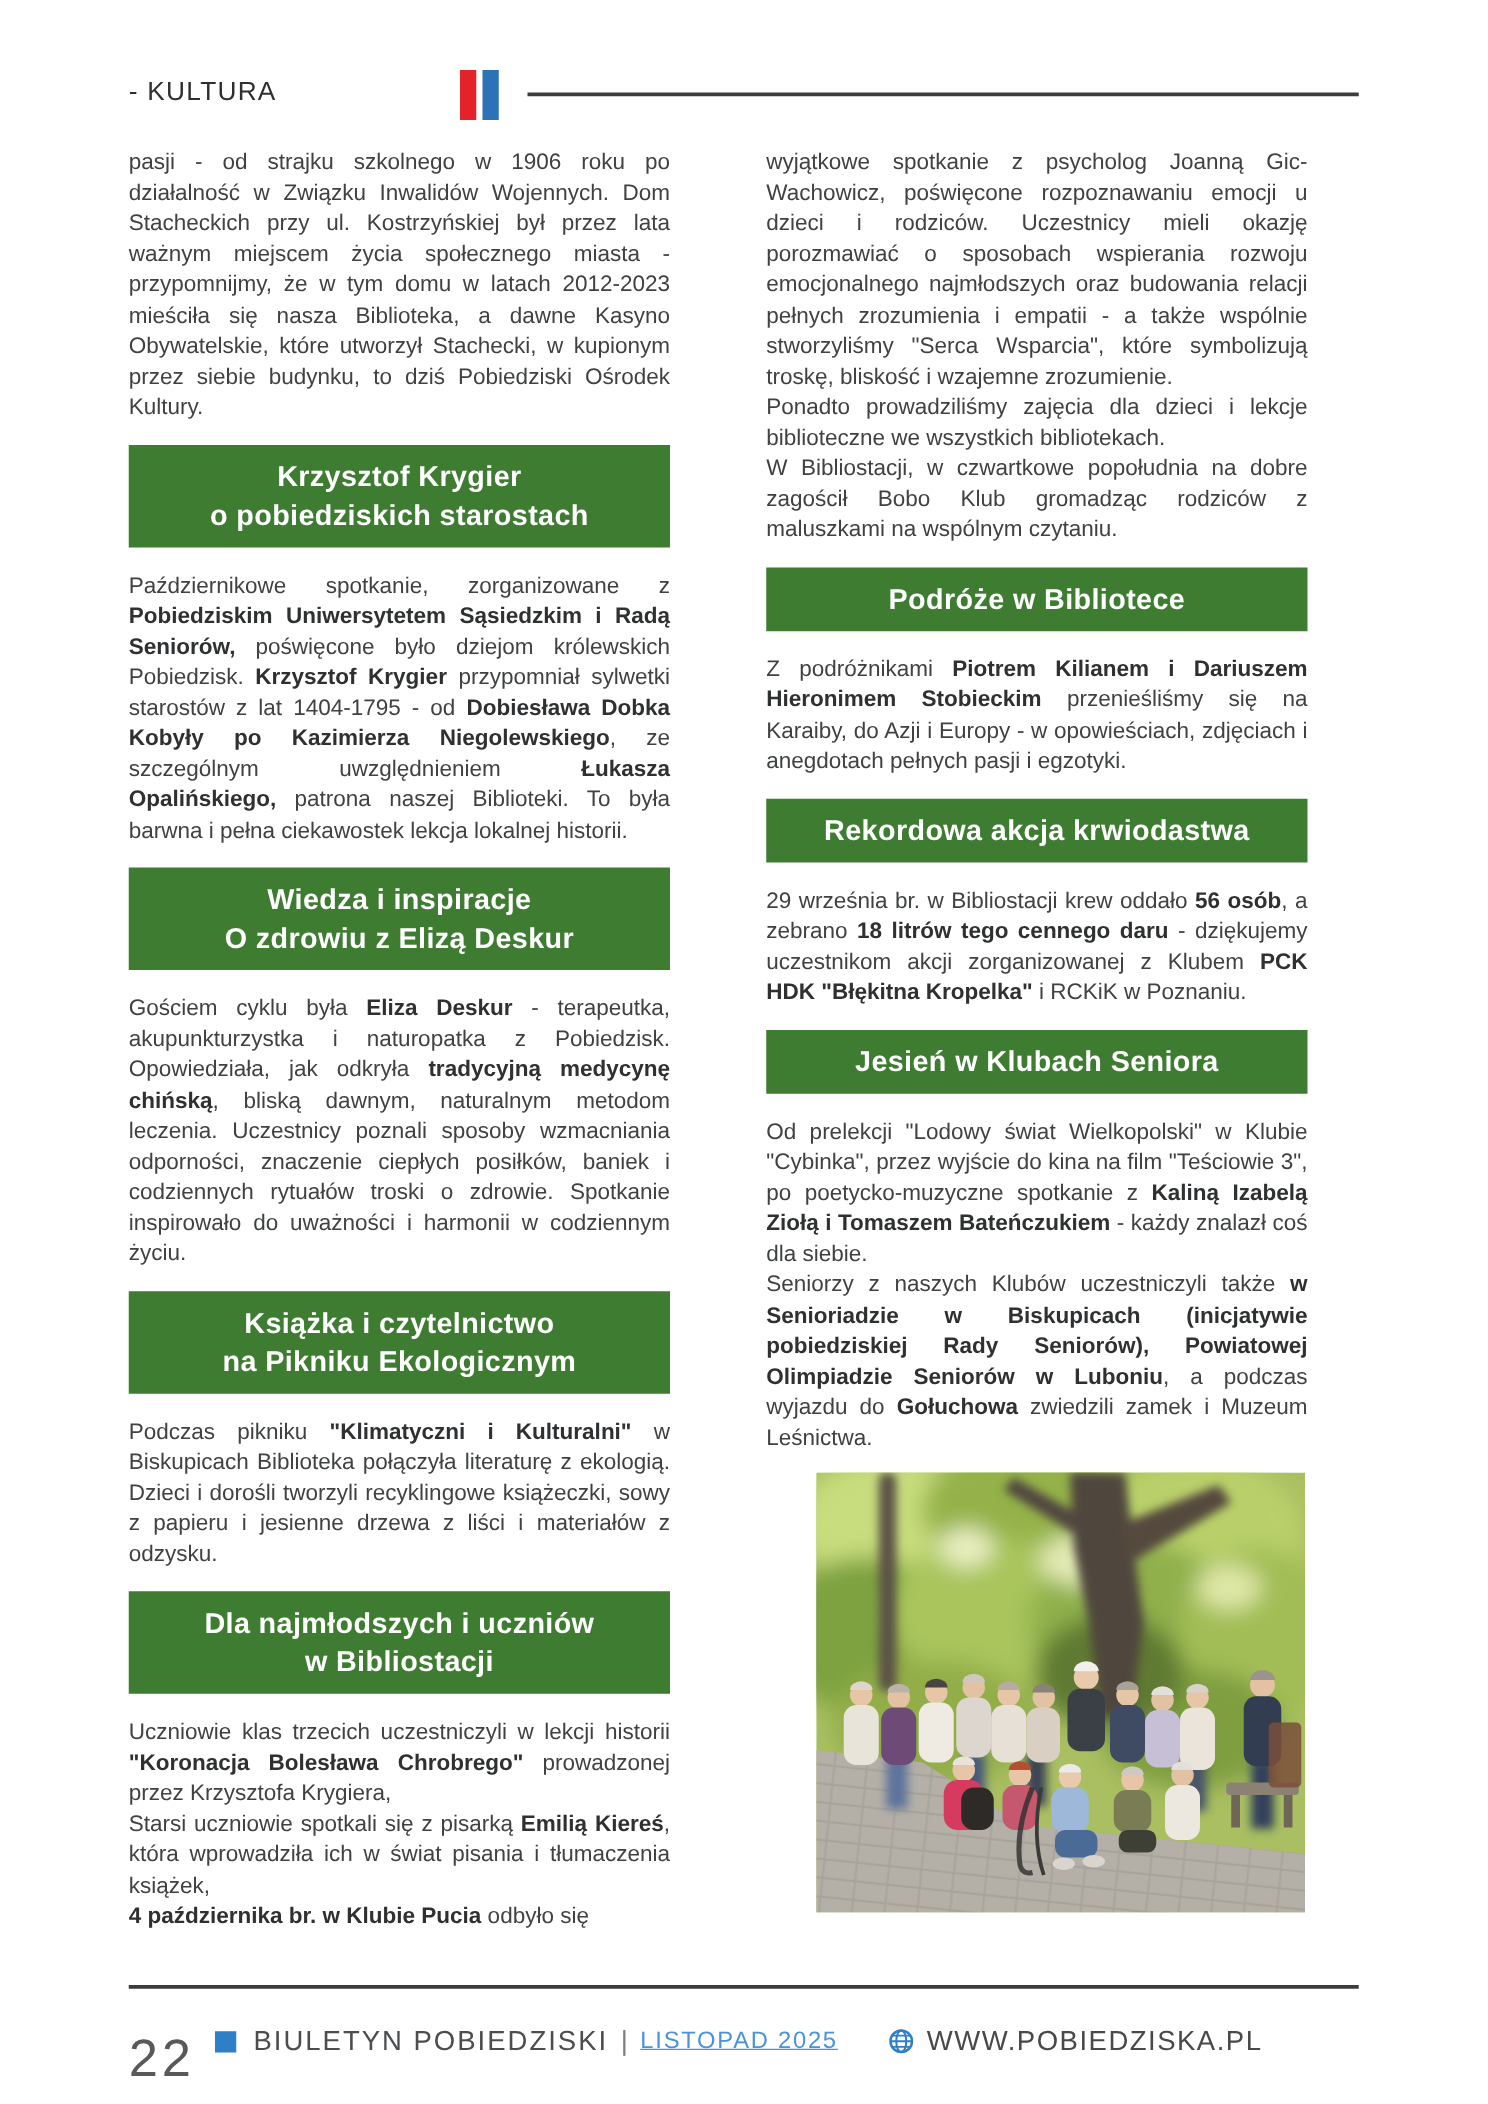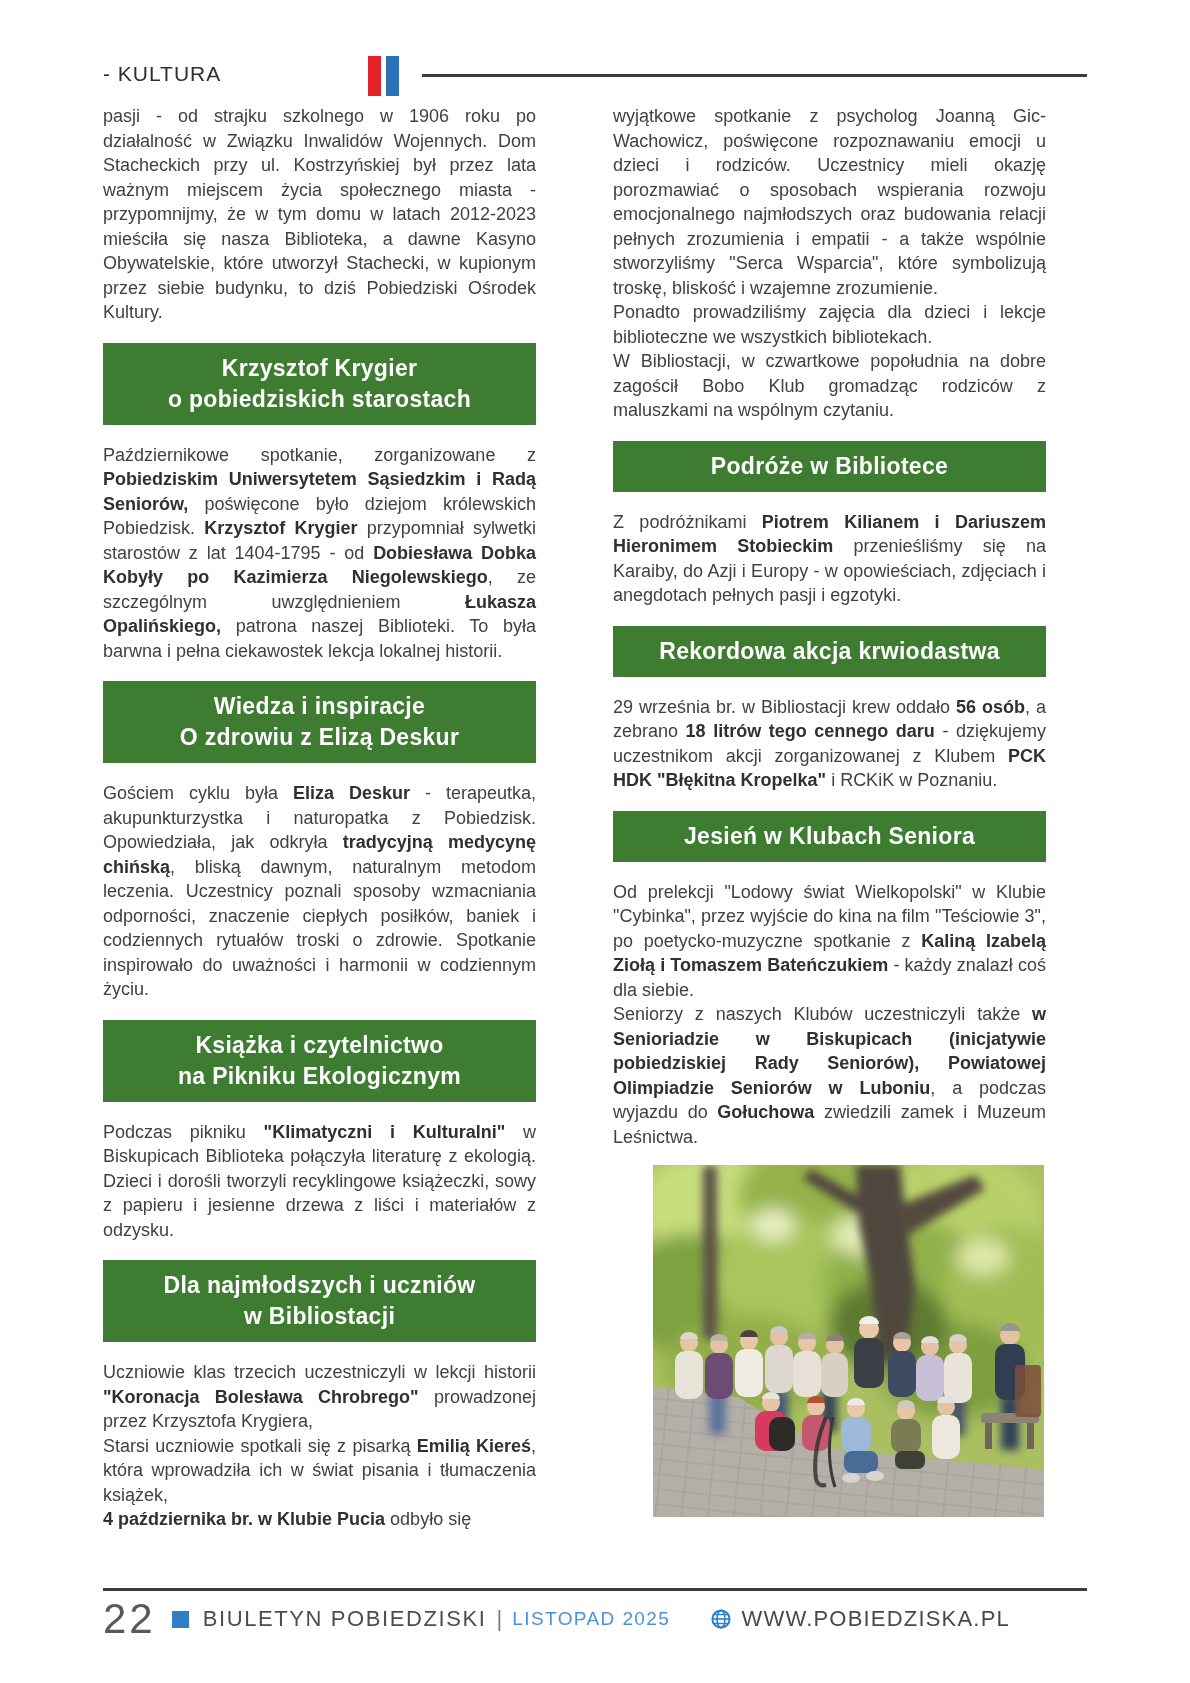--- a/index.html
+++ b/index.html
@@ -10,43 +10,43 @@
   
   .kultura-label{position:absolute;left:103px;top:62px;font-size:21px;color:#2f2f2f;
     letter-spacing:1px;font-weight:500;}
   .flag{position:absolute;left:368px;top:56px;height:40px;}
   .flag .bar{display:inline-block;width:13px;height:40px;vertical-align:top;}
   .flag .bar.red{background:#e32229;margin-right:5px;}
   .flag .bar.blue{background:#2b72b8;}
   .top-rule{position:absolute;left:422px;top:74px;width:665px;height:3px;background:#3c3c3c;}
 
   
-  .col{position:absolute;top:104px;width:433px;color:#3f4142;font-size:18px;
+  .col{position:absolute;top:117px;width:433px;color:#3f4142;font-size:18px;
     line-height:24.5px;text-align:justify;}
   .col-left{left:103px;}
   .col-right{left:577px;margin-left:36px;}
   .article-paragraph{margin:0;}
   .article-paragraph b{color:#2e3031;}
   .green-header{
     margin:18px 0;background:#3e7c31;color:#ffffff;text-align:center;
     font-weight:bold;font-size:23px;line-height:31px;padding:10px 6px;
     letter-spacing:0.3px;
   }
 
   
   .article-photo{margin:16px 0 0 40px;width:391px;height:352px;display:block;}
 
   
   .footer-rule{position:absolute;left:103px;top:1588px;width:984px;height:2.5px;background:#3c3c3c;}
   .footer{position:absolute;left:103px;top:1598px;width:907px;display:flex;align-items:center;}
-  .page-num{font-size:42px;color:#58595b;letter-spacing:3px;line-height:42px;}
+  .page-num{font-size:42px;color:#58595b;letter-spacing:3px;line-height:42px;margin-top:28px;}
   .blue-square{width:17px;height:17px;background:#2e7fc6;margin:0 14px 0 16px;display:inline-block;}
   .bulletin{font-size:22px;color:#4c4d4f;letter-spacing:1.6px;font-weight:400;}
   .footer-sep{font-size:22px;color:#7c7d7f;margin:0 10px;font-weight:300;}
-  .issue{font-size:19px;color:#4b92d8;letter-spacing:1.4px;}
+  .issue{font-size:19px;color:#4b92d8;letter-spacing:1.4px;text-decoration:underline;}
   .footer-right{margin-left:auto;display:flex;align-items:center;}
   .globe{margin-right:10px;display:inline-block;}
   .website{font-size:22px;color:#49494b;letter-spacing:1.2px;}
 </style>
 </head>
 <body>
 
 <div class="page">
   <div class="kultura-label">- KULTURA</div>
   <div class="flag">

